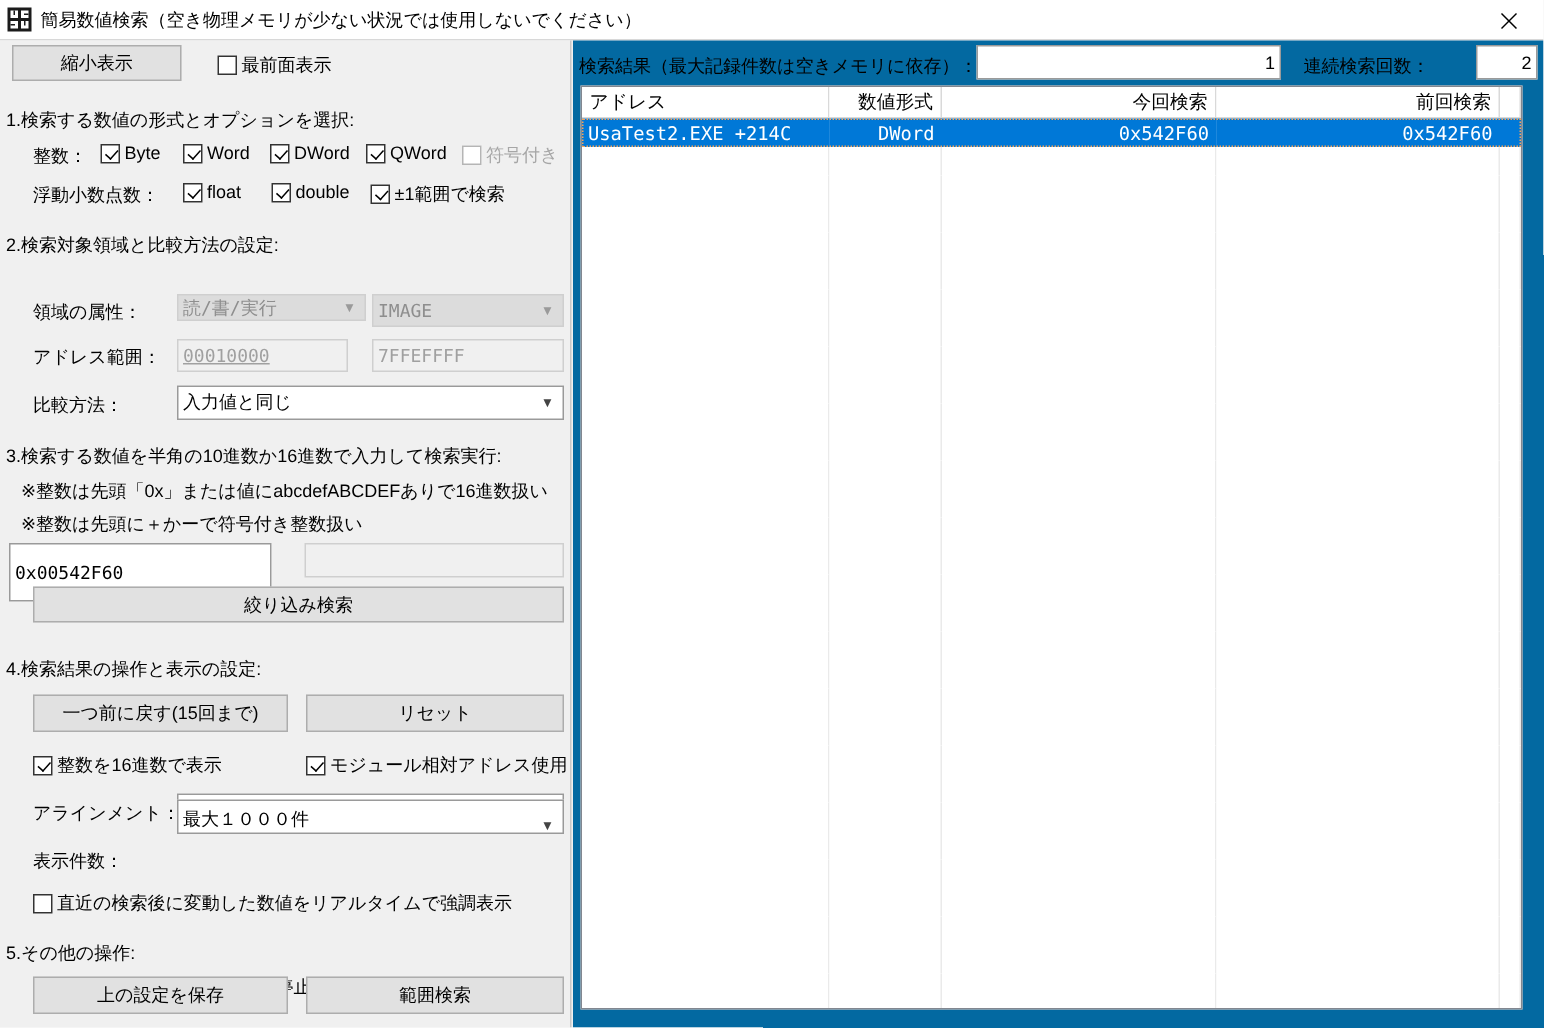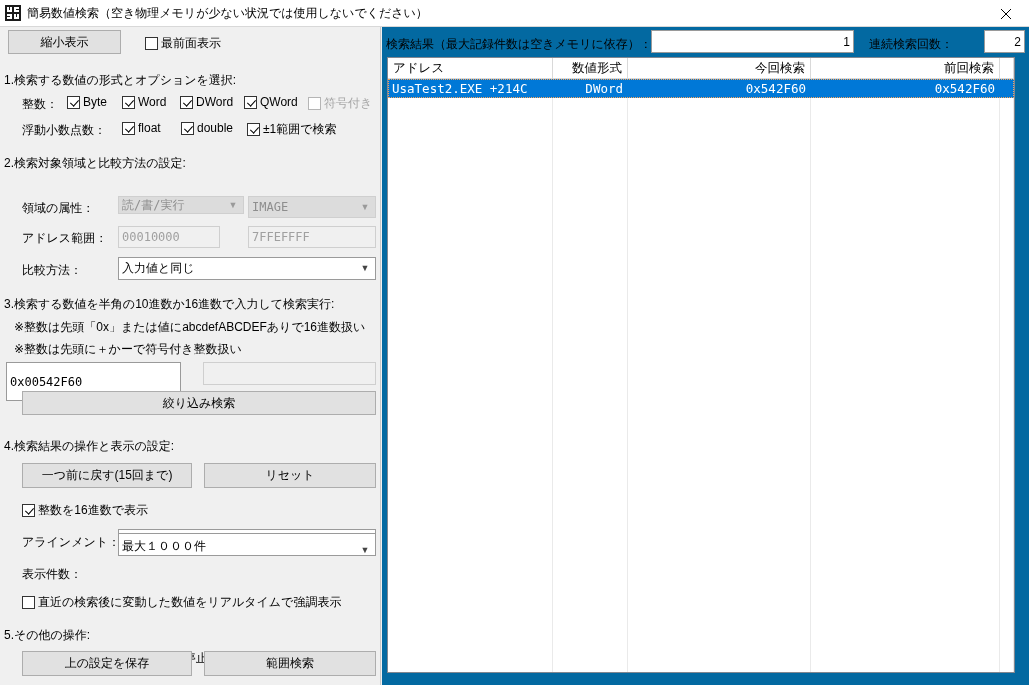--- a/index.html
+++ b/index.html
@@ -211,21 +211,21 @@
   <div class="combo disabled" style="left:118px;top:169px;width:126px;height:18px;">
     <span class="mono">読/書/実行</span>
     <span class="arrow">▼</span>
   </div>
   <div class="combo disabled" style="left:248px;top:169px;width:128px;height:22px;">
     <span class="mono">IMAGE</span>
     <span class="arrow">▼</span>
   </div>
 
   <div class="lbl" style="left:22px;top:203px;">アドレス範囲：</div>
-  <div class="tbox disabled" style="left:118px;top:199px;width:102px;height:22px;">
+  <div class="tbox disabled" style="left:118px;top:199px;width:114px;height:22px;text-decoration:underline;">
     <span class="mono">00010000</span>
   </div>
   <div class="tbox disabled" style="left:248px;top:199px;width:128px;height:22px;">
     <span class="mono">7FFEFFFF</span>
   </div>
 
   <div class="lbl" style="left:22px;top:235px;">比較方法：</div>
   <div class="combo" style="left:118px;top:230px;width:258px;height:23px;">
     <span>入力値と同じ</span>
     <span class="arrow">▼</span>
@@ -245,20 +245,24 @@
   <div class="btn" style="left:22px;top:364px;width:354px;height:24px;">絞り込み検索</div>
 
   <div class="lbl sec" style="left:4px;top:411px;">4.検索結果の操作と表示の設定:</div>
 
   <div class="btn" style="left:22px;top:436px;width:170px;height:25px;">一つ前に戻す(15回まで)</div>
   <div class="btn" style="left:204px;top:436px;width:172px;height:25px;">リセット</div>
 
   <div class="cb-row" style="left:22px;top:475px;">
     <span class="cbox checked"></span>
     <span class="cb-label">整数を16進数で表示</span>
+  </div>
+  <div class="cb-row" style="left:204px;top:475px;">
+    <span class="cbox checked"></span>
+    <span class="cb-label">モジュール相対アドレス使用</span>
   </div>
 
   <div class="lbl" style="left:22px;top:507px;">アラインメント：</div>
   <div class="combo" style="left:118px;top:502px;width:258px;height:23px;">
     <span>表示対象数値の形式のバイト数</span>
     <span class="arrow">▼</span>
   </div>
 
   <div class="lbl" style="left:22px;top:539px;">表示件数：</div>
   <div class="combo" style="left:118px;top:506px;width:258px;height:23px;align-items:flex-end;">

